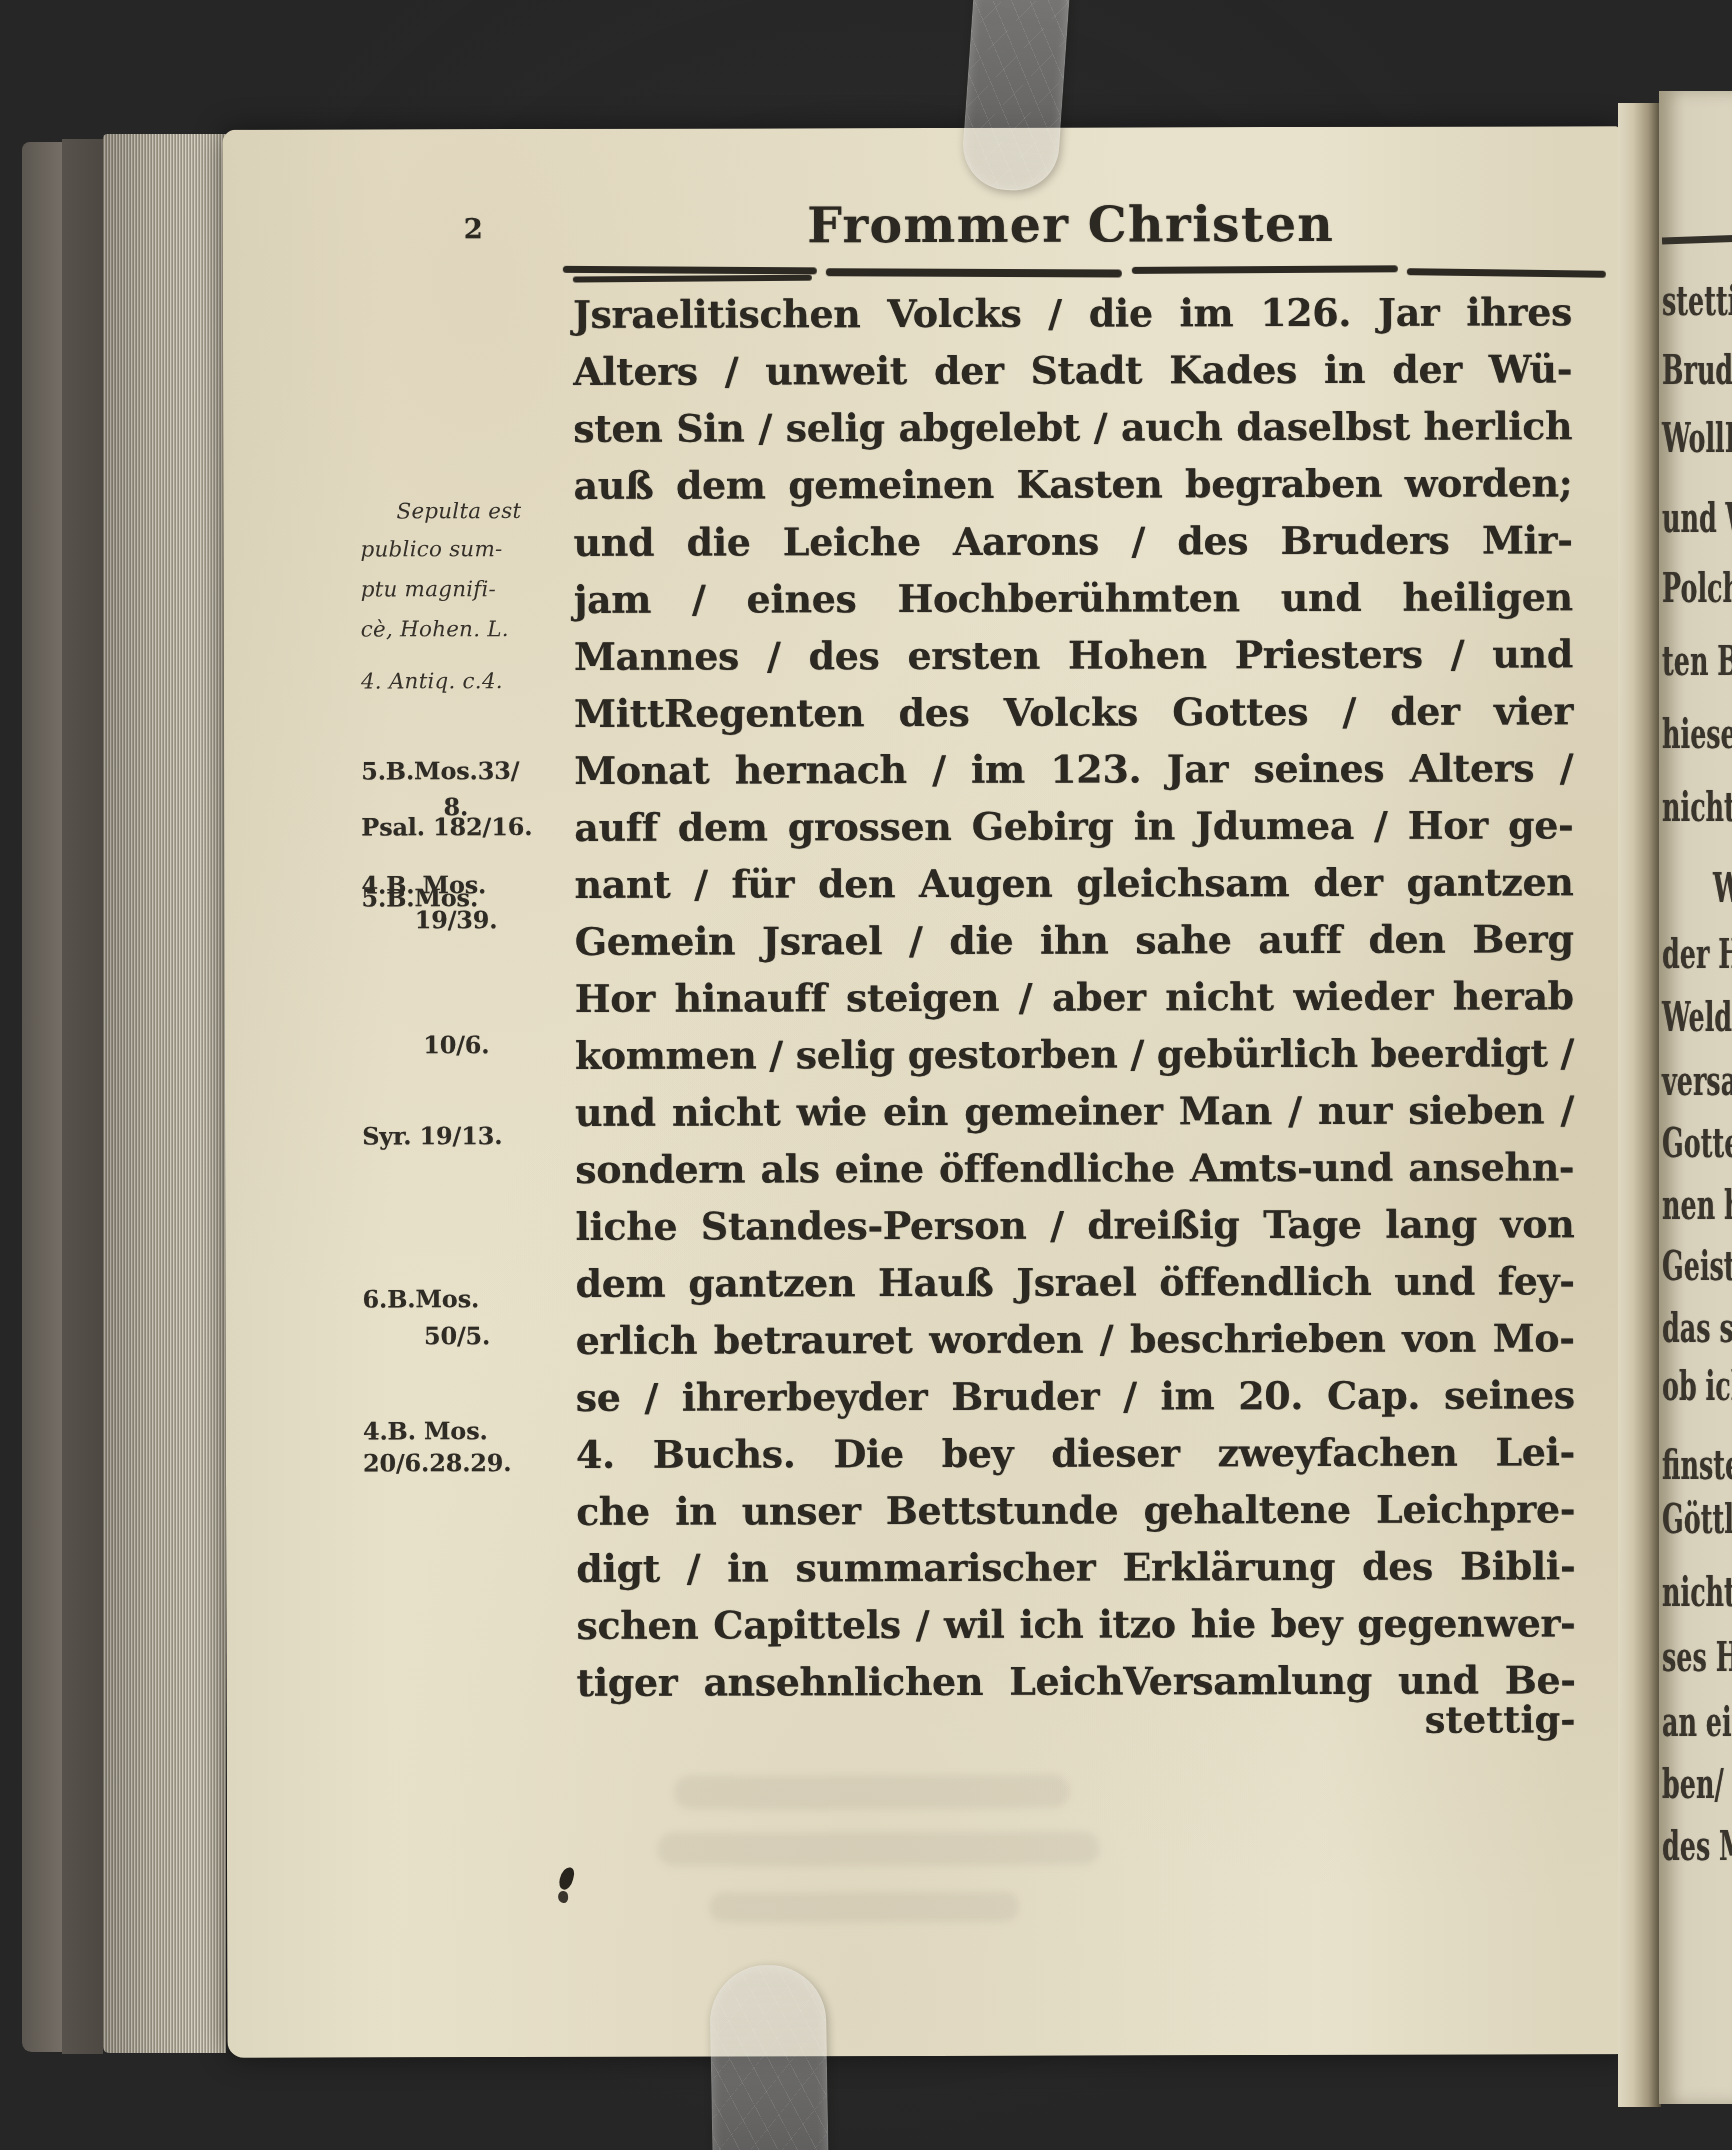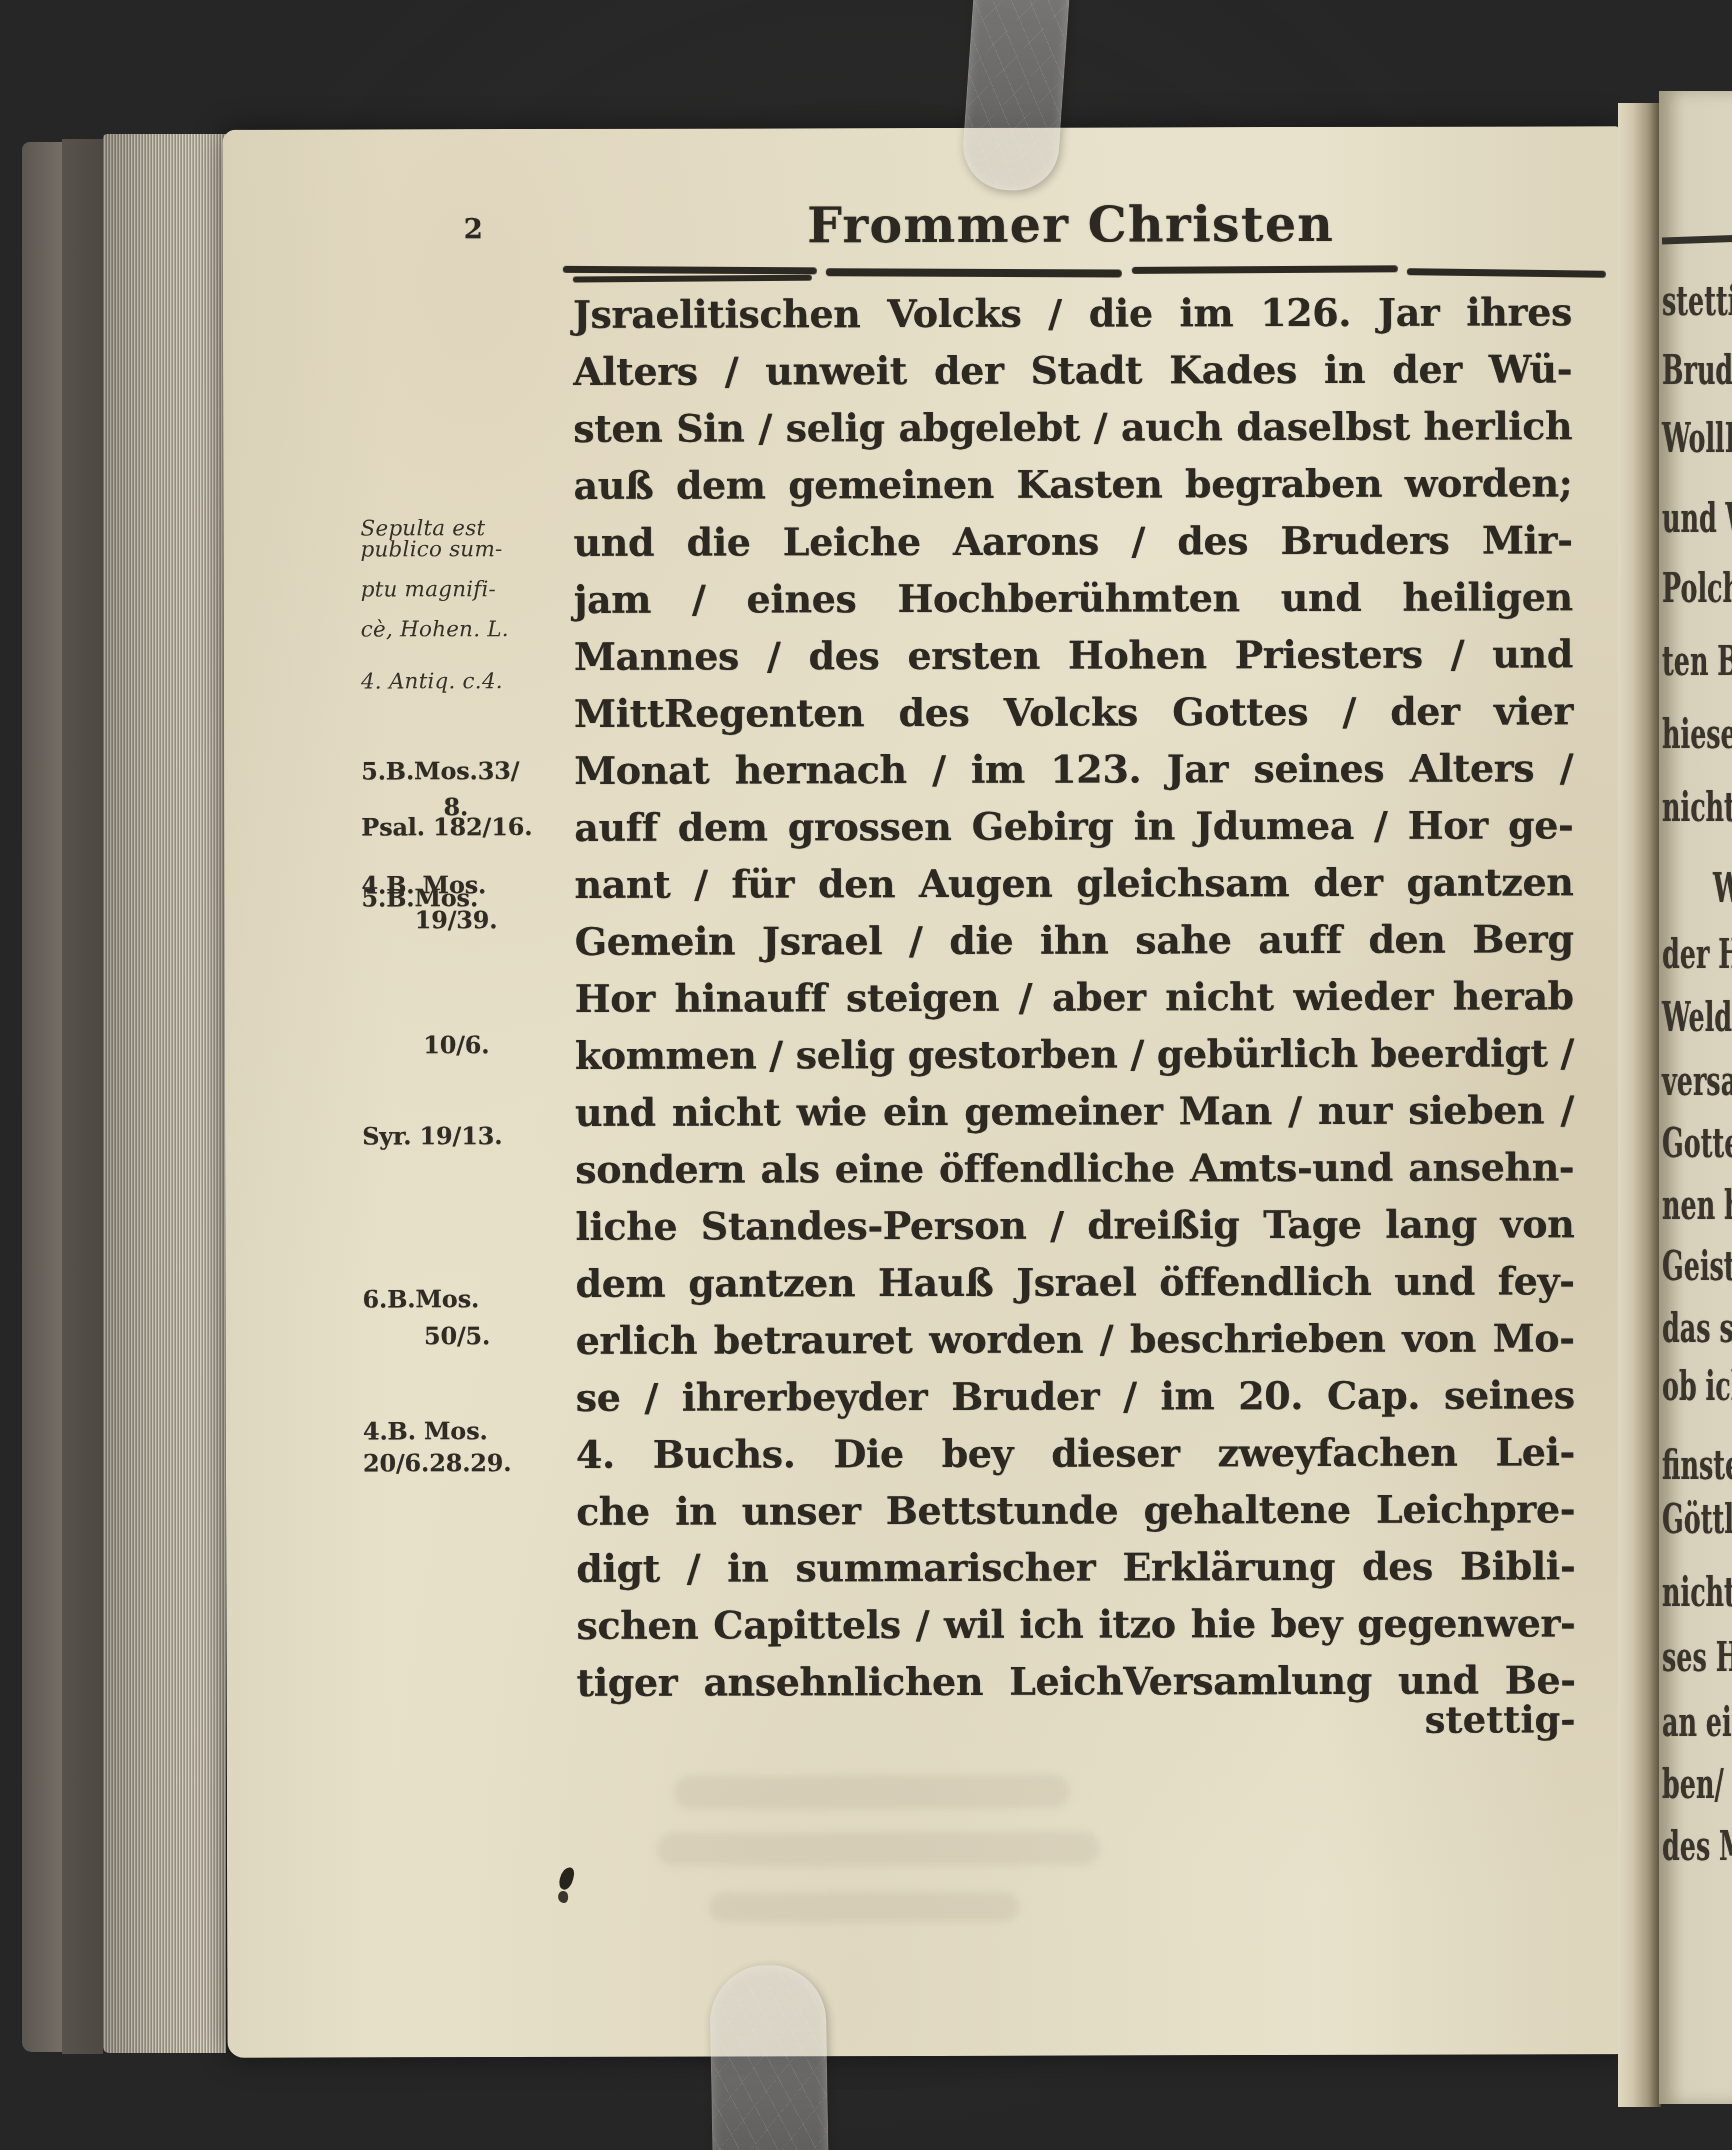--- a/index.html
+++ b/index.html
@@ -114,21 +114,21 @@
 
       <div class="head-rule">
         <span class="hr1"></span>
           <span class="hr2"></span>
           <span class="hr3"></span>
           <span class="hr4"></span>
           <span class="hr5"></span>
       </div>
 
       <div class="margin-col" id="margin-notes">
-          <div class="mnote latin" style="top: 386px;">Sepulta est</div>
+          <div class="mnote latin" style="top: 369px; margin-left: 36px;">Sepulta est</div>
           <div class="mnote latin" style="top: 407px;">publico sum-</div>
           <div class="mnote latin" style="top: 447px;">ptu magnifi-</div>
           <div class="mnote latin" style="top: 487px;">cè, Hohen. L.</div>
           <div class="mnote latin" style="top: 539px;">4. Antiq. c.4.</div>
           <div class="mnote ref" style="top: 627px;">5.B.Mos.33/</div>
           <div class="mnote ref center" style="top: 663px;">8.</div>
           <div class="mnote ref" style="top: 683px;">Psal. 182/16.</div>
           <div class="mnote ref" style="top: 741px;">4.B. Mos.</div>
           <div class="mnote ref center" style="top: 776px;">19/39.</div>
           <div class="mnote ref" style="top: 754px;">5.B.Mos.</div>

